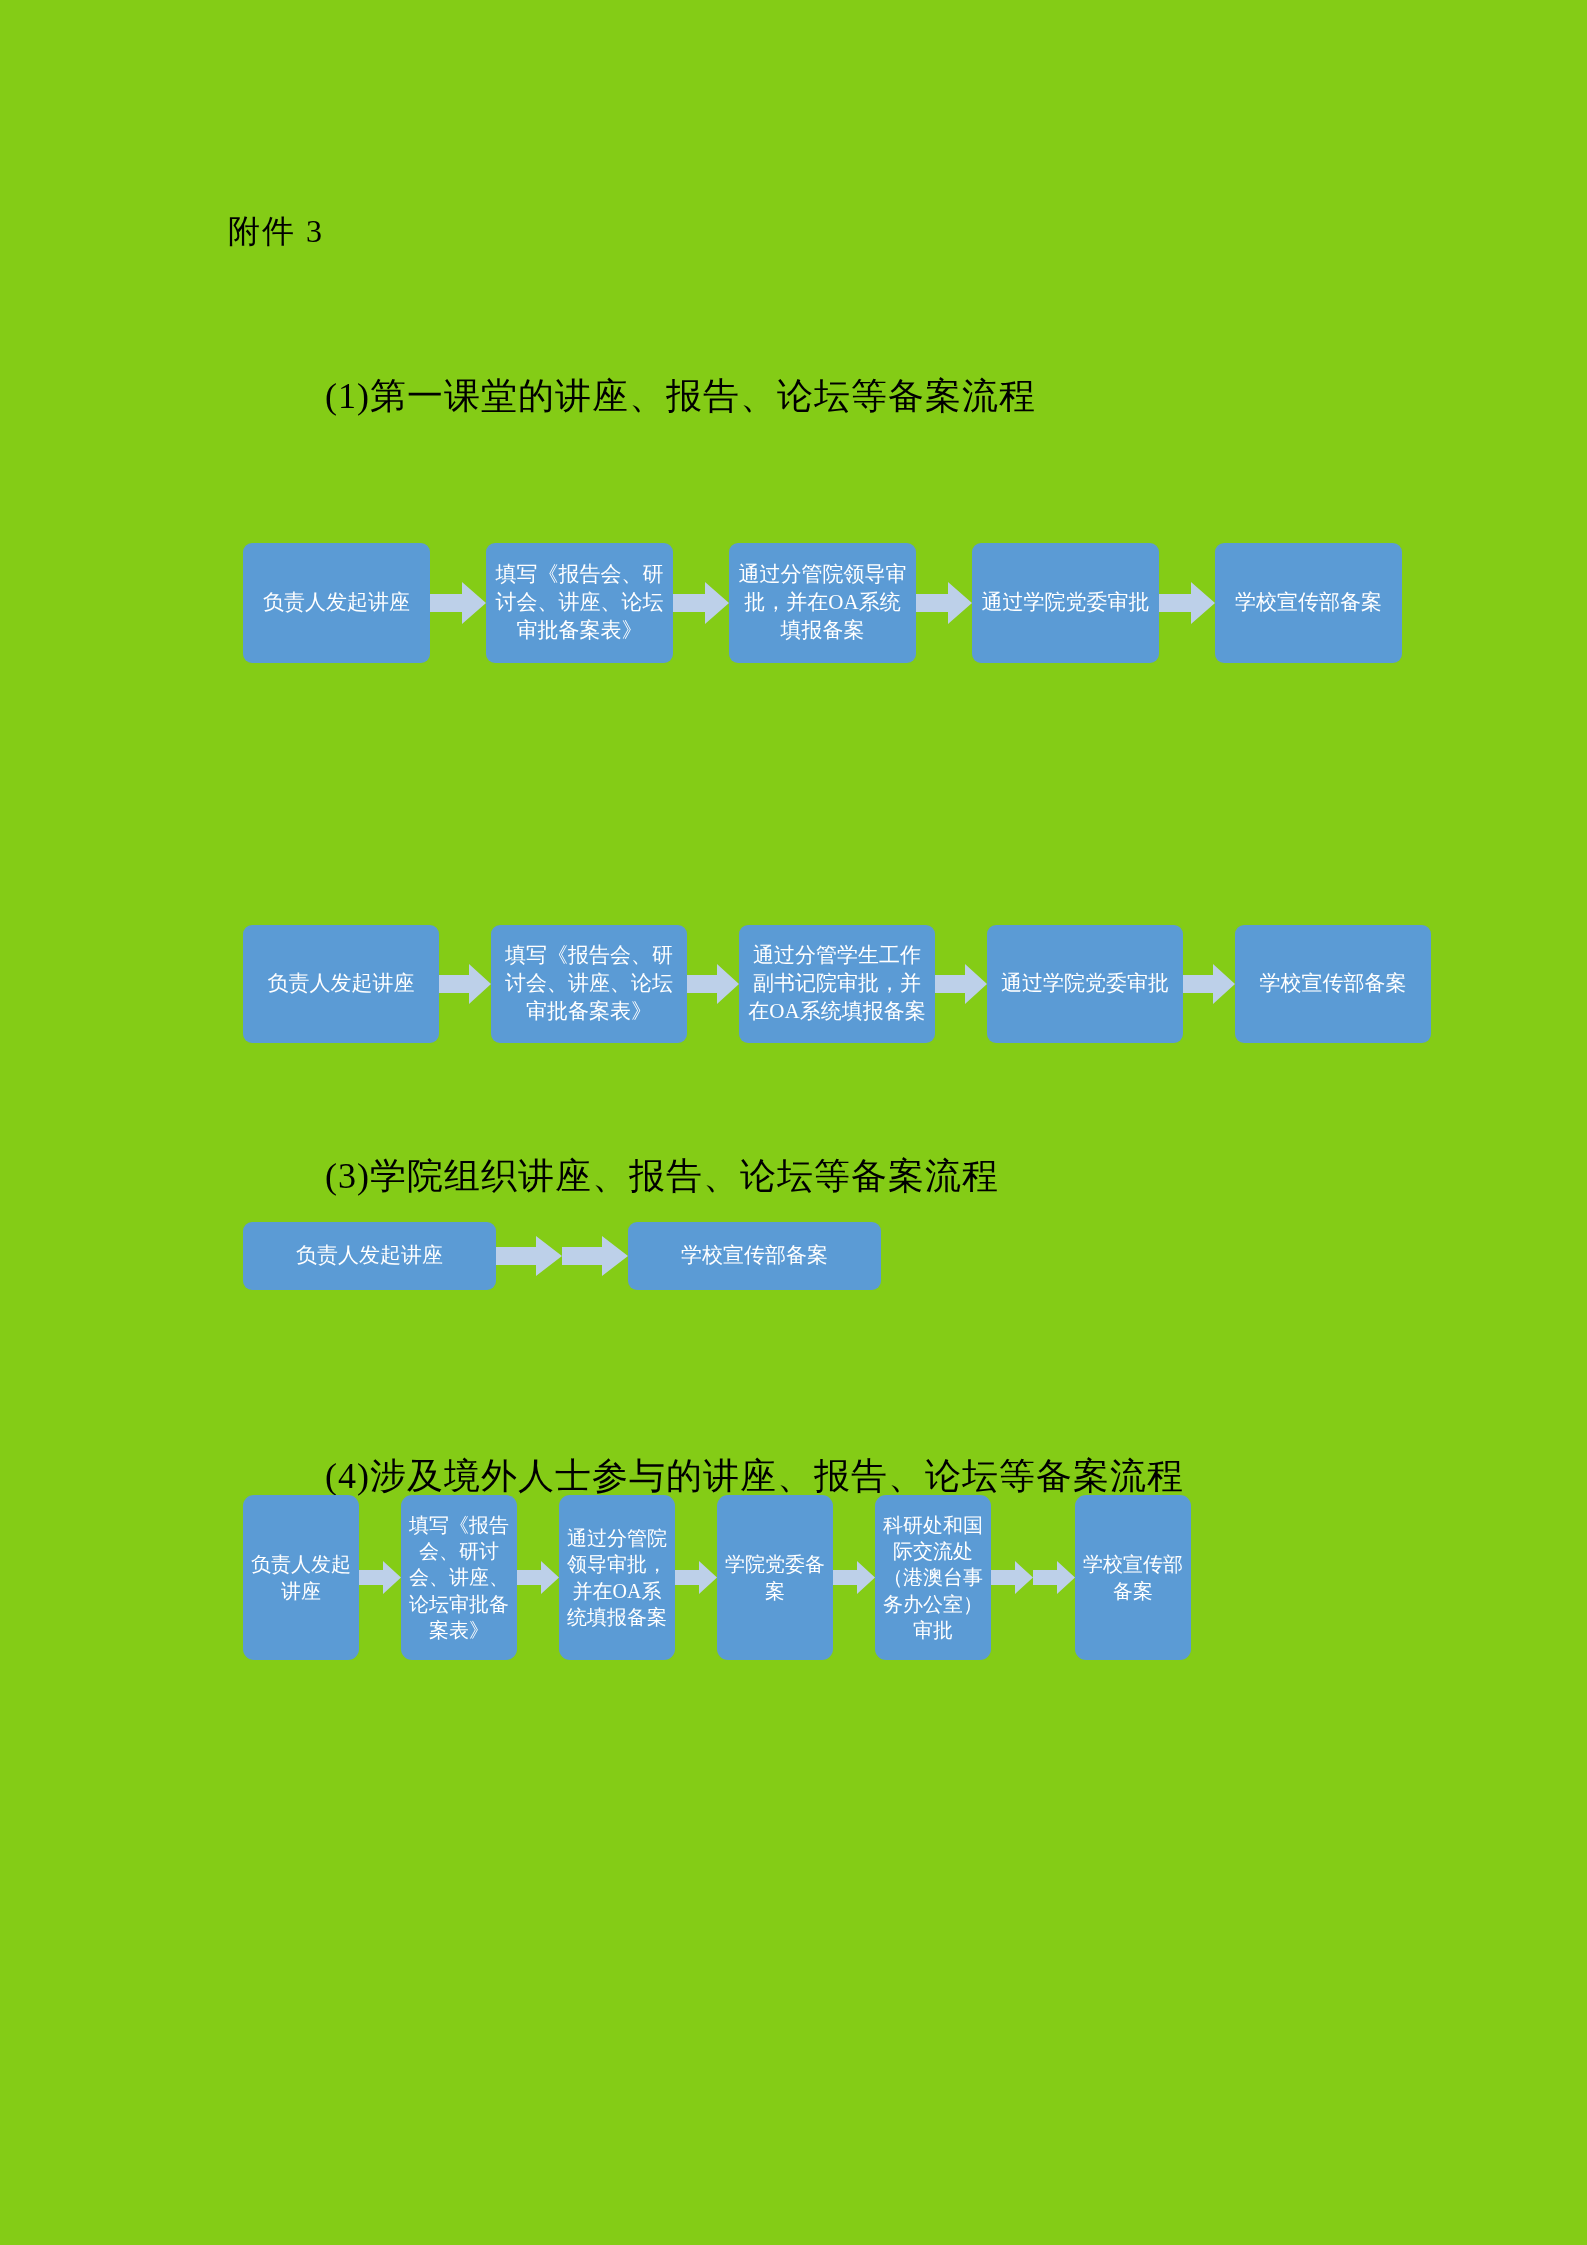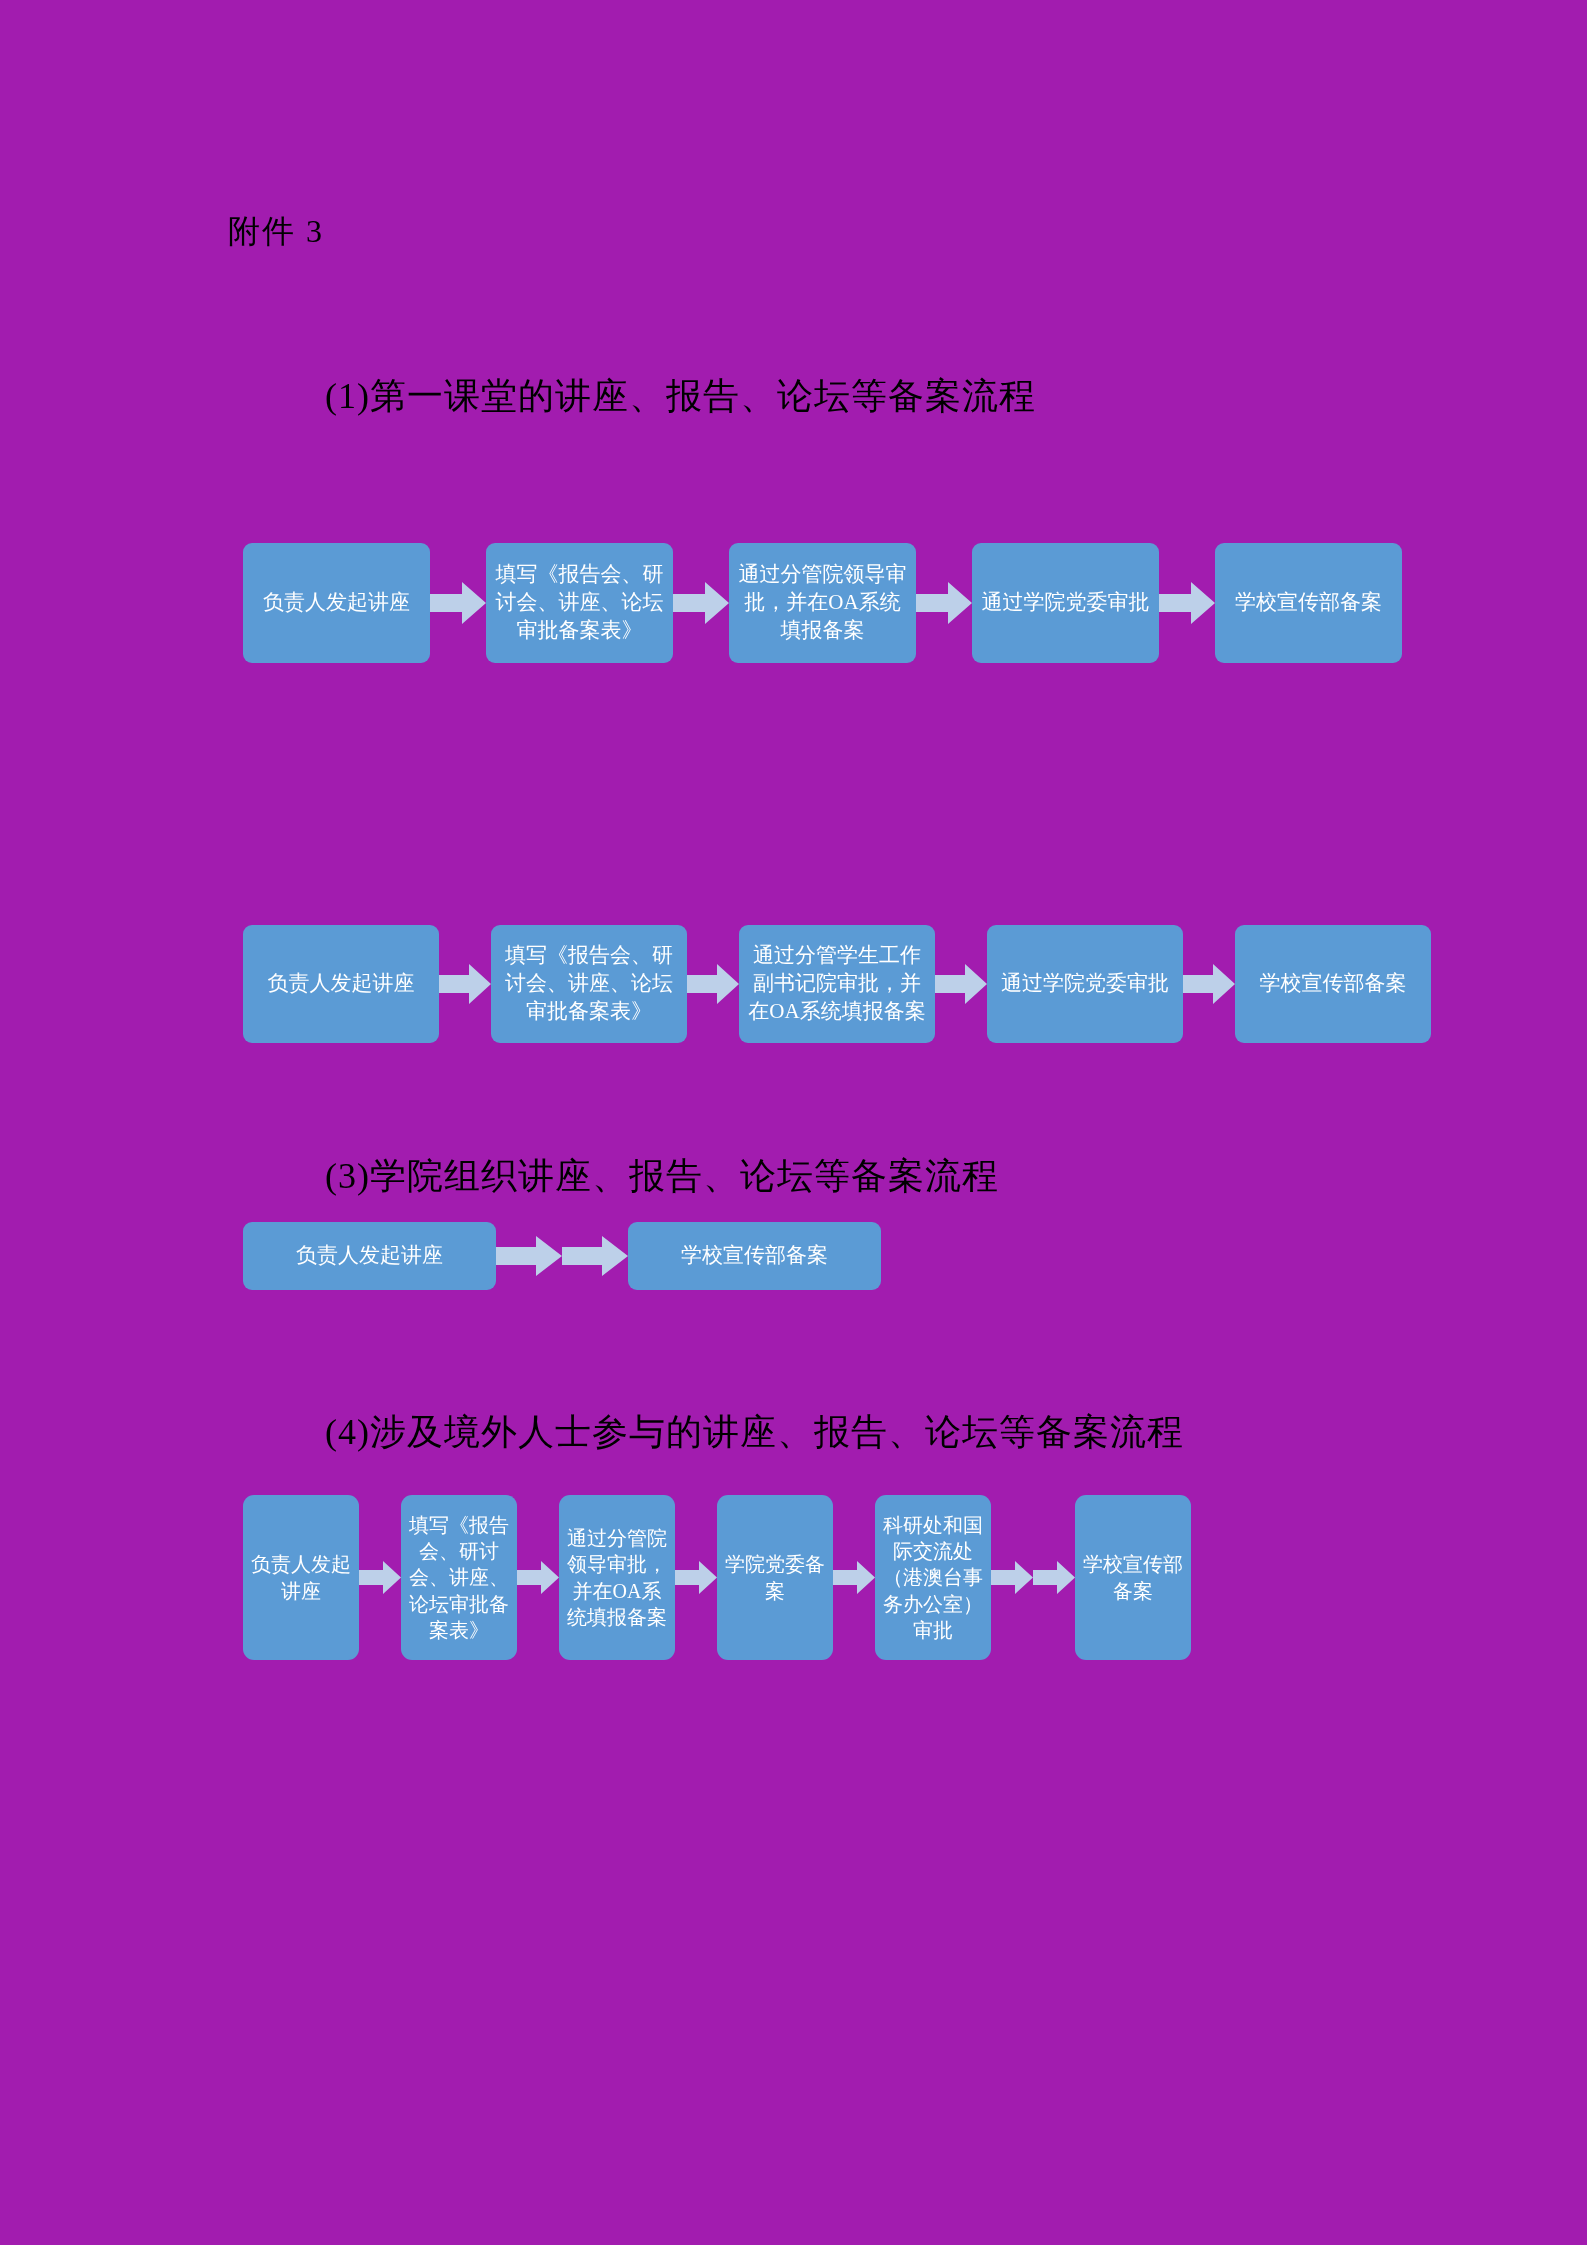--- a/index.html
+++ b/index.html
@@ -14,21 +14,21 @@
     color: #000000;
     position: relative;
     overflow: hidden;
   }
 
   .page {
     position: absolute;
     left: 0; top: 0;
     width: 1587px;
     height: 2245px;
-    background: #a21caf;
+    background: #84cc16;
   }
 
   
   .doc-title {
     position: absolute;
     left: 228px;
     top: 210px;
     font-size: 32px;
     letter-spacing: 2px;
     font-family: "Liberation Serif", "DejaVu Serif", serif;
@@ -168,21 +168,21 @@
         </svg>
     </div>
     <div class="flow-arrow">
       <svg width="66" height="40" viewBox="0 0 66 40">
           <path d="M0 11 H40 V0 L66 20 L40 40 V29 H0 Z" fill="#BDD0E9"></path>
         </svg>
     </div>
     <div class="flow-box">学校宣传部备案</div>
   </div>
 
-  <div class="section-heading" style="left:325px; top:1408px;">(4)涉及境外人士参与的讲座、报告、论坛等备案流程</div>
+  <div class="section-heading" style="left:325px; top:1452px;">(4)涉及境外人士参与的讲座、报告、论坛等备案流程</div>
 
   <div class="flow-row" id="row4">
     <div class="flow-box">负责人发起讲座</div>
     <div class="flow-arrow">
       <svg width="42" height="33" viewBox="0 0 42 33">
           <path d="M0 9 H24 V0 L42 16.5 L24 33 V24 H0 Z" fill="#BDD0E9"></path>
         </svg>
     </div>
     <div class="flow-box">填写《报告会、研讨会、讲座、论坛审批备案表》</div>
     <div class="flow-arrow">

